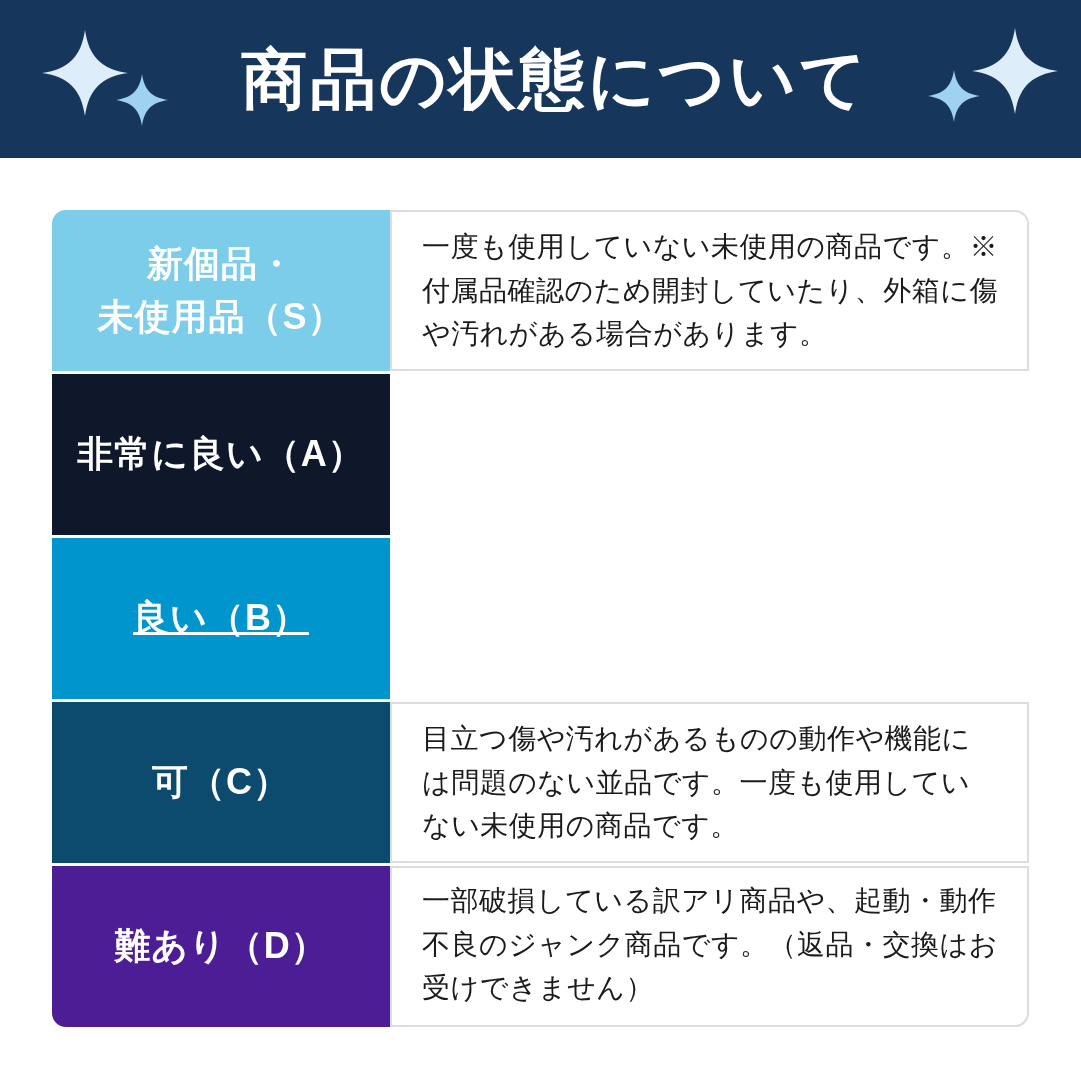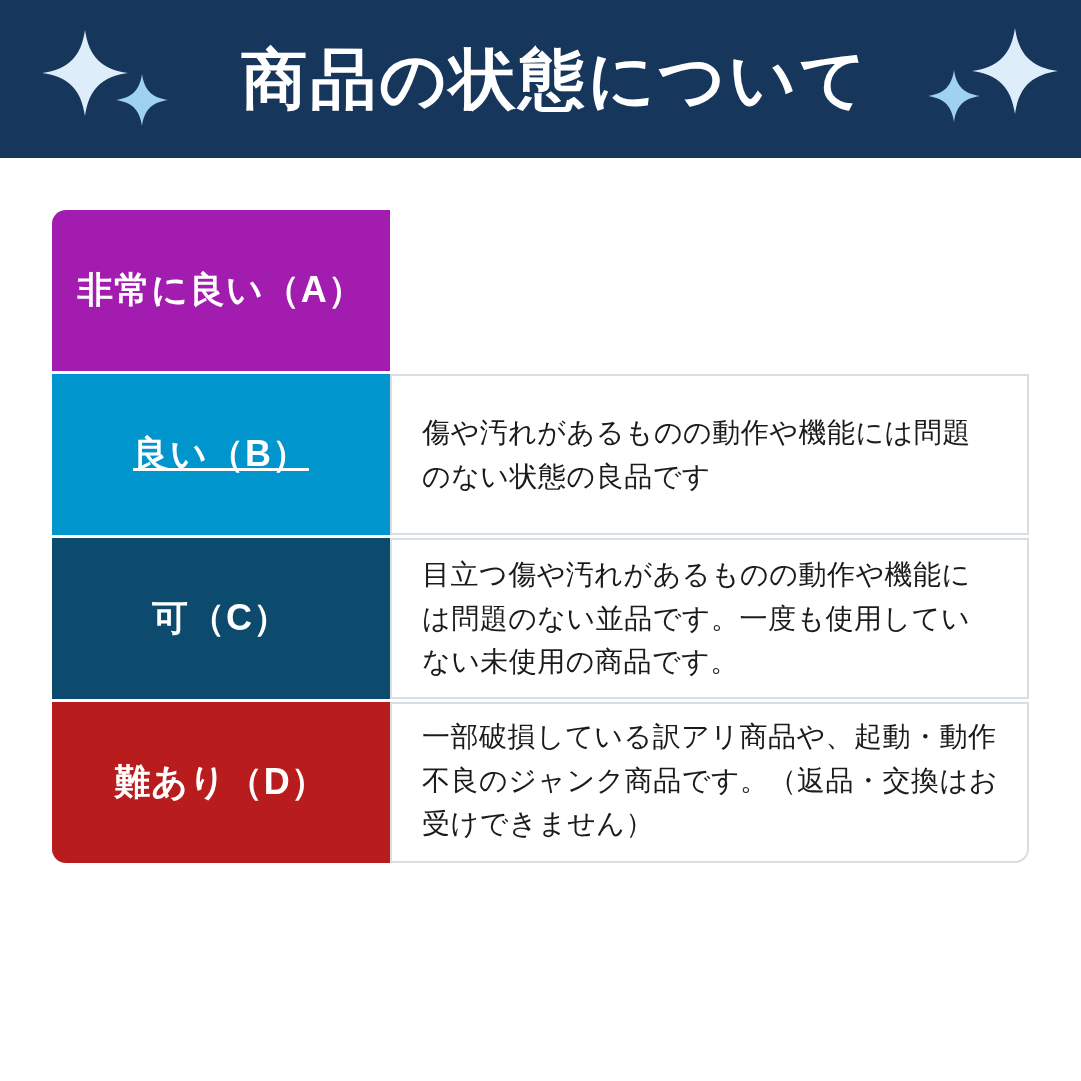--- a/index.html
+++ b/index.html
@@ -112,27 +112,31 @@
         <use href="#star4"></use>
       </svg>
     <svg class="star big" style="color: rgb(221, 238, 250);">
         <use href="#star4"></use>
       </svg>
   </span>
 </header>
 
 <main class="condition-table">
   <div class="row">
-    <div class="grade-cell" style="background: #a21caf;">非常に良い（A）</div>
+    <div class="grade-cell" style="background: rgb(123, 205, 233);">新個品・
+未使用品（S）</div>
+    <div class="desc-cell">一度も使用していない未使用の商品です。※付属品確認のため開封していたり、外箱に傷や汚れがある場合があります。</div>
+  </div>
+  <div class="row">
+    <div class="grade-cell" style="background: #0f172a;">非常に良い（A）</div>
   </div>
   <div class="row">
     <div class="grade-cell" style="background: rgb(0, 149, 205); text-decoration: underline;">良い（B）</div>
-    <div class="desc-cell">傷や汚れがあるものの動作や機能には問題のない状態の良品です</div>
   </div>
   <div class="row">
     <div class="grade-cell" style="background: #0c4a6e;">可（C）</div>
     <div class="desc-cell">目立つ傷や汚れがあるものの動作や機能には問題のない並品です。一度も使用していない未使用の商品です。</div>
   </div>
   <div class="row">
-    <div class="grade-cell" style="background: #b91c1c;">難あり（D）</div>
+    <div class="grade-cell" style="background: #4c1d95;">難あり（D）</div>
     <div class="desc-cell">一部破損している訳アリ商品や、起動・動作不良のジャンク商品です。（返品・交換はお受けできません）</div>
   </div>
 </main>
 
 </body></html>

